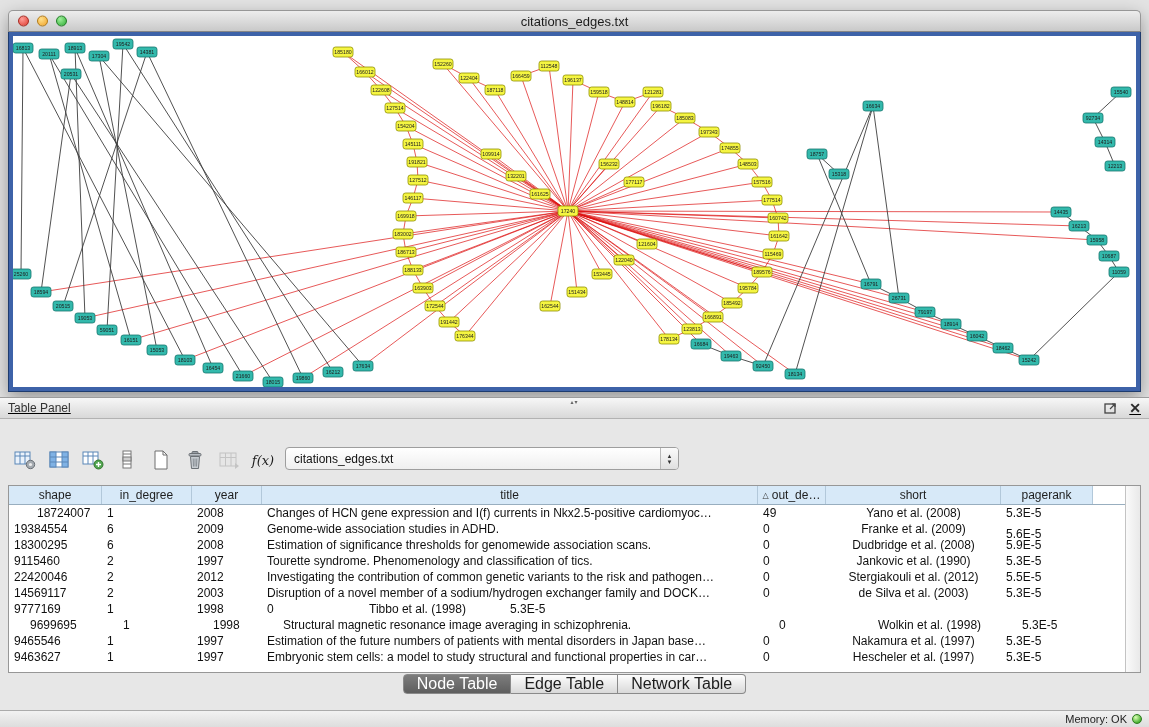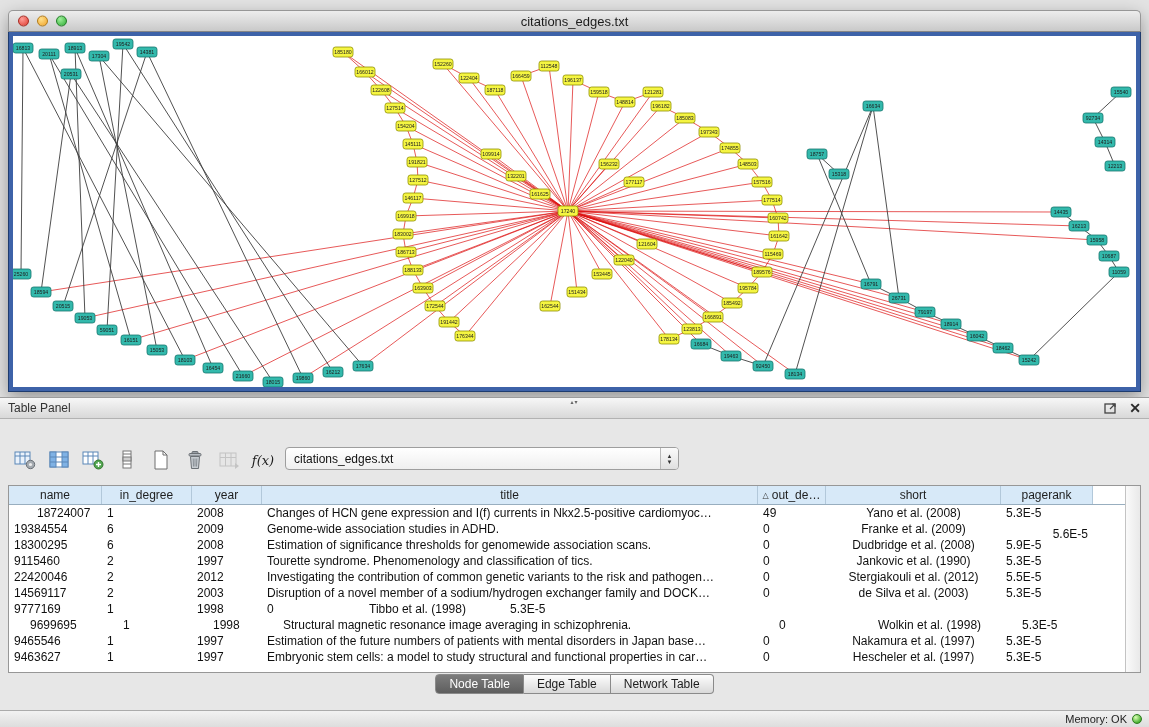--- a/index.html
+++ b/index.html
@@ -21,21 +21,21 @@
   .light.yellow { background:radial-gradient(circle at 35% 30%, #ffe08a, #f0a32b); border:1px solid #b37b17; }
   .light.green  { background:radial-gradient(circle at 35% 30%, #9ef09a, #2fab35); border:1px solid #1f7d24; }
   .win-title { font-size:13px; color:#1c1c1c; }
   .canvas-frame { position:absolute; top:22px; left:0; right:0; bottom:0;
     background:#3d62a8; border:1px solid #1f3c6e; border-top:none; padding:4px; }
   .net-canvas { width:100%; height:100%; background:#ffffff; overflow:hidden; }
   .net-canvas svg { display:block; width:100%; height:100%; }
 
   
   #table-panel { position:absolute; left:0; top:397px; width:1149px; height:313px;
-    background:#e7e7e7; border-top:1px solid #9c9c9c; }
+    background:#e7e7e7; border-top:1px solid #9c9c9c;text-decoration:underline; }
   .panel-header { height:21px; background:linear-gradient(#f7f7f7,#d8d8d8);
     border-bottom:1px solid #b2b2b2; display:flex; align-items:center; padding:0 8px; position:relative; }
   .panel-title { font-size:12px; color:#333; }
   .split-grip { position:absolute; left:50%; top:0; transform:translateX(-50%);
     width:16px; height:7px; display:flex; align-items:center; justify-content:center;
     font-size:6px; color:#666; letter-spacing:1px; cursor:row-resize; }
   .panel-header-right { margin-left:auto; display:flex; gap:12px; align-items:center; }
   .hdr-btn { border:none; background:transparent; cursor:pointer; display:flex; align-items:center; padding:0; }
   .close-x { font-size:14px; font-weight:bold; color:#2b2b2b; line-height:14px; }
 
@@ -61,21 +61,21 @@
   .thead { display:flex; height:19px; margin-right:15px; background:#fff;
     border-bottom:1px solid #98aebf; font-size:12px; color:#1e1e1e; }
   .th { background:#d7e9f8; display:flex; align-items:center; justify-content:center;
     gap:3px; border-right:1px solid #b2c8da; cursor:pointer; white-space:nowrap; overflow:hidden; }
   .th .sort { font-size:8px; color:#333; }
   .tbody { margin-right:15px; overflow:hidden; }
   .tr { display:flex; height:16px; align-items:center; font-size:12px; color:#101010; cursor:default; }
   .td { padding:0 5px; white-space:nowrap; overflow:hidden; }
 
   .tabs-row { position:absolute; top:276px; left:0; width:100%; display:flex; justify-content:center; }
-  .tab { height:20px; line-height:18px; font-size:12px; padding:0 13px;
+  .tab { height:20px; line-height:18px; font-size:16px; padding:0 13px;
     border:1px solid #8a8a8a; border-left:none; cursor:pointer;
     background:linear-gradient(#fdfdfd,#d9d9d9); color:#1d1d1d;text-align:right; }
   .tab:first-child { border-left:1px solid #8a8a8a; border-radius:4px 0 0 4px; }
   .tab:last-child { border-radius:0 4px 4px 0; }
   .tab.active { background:linear-gradient(#7d7d7d,#5e5e5e); color:#fff; }
 
   
   #statusbar { position:absolute; left:0; bottom:0; width:100%; height:17px;
     background:linear-gradient(#f2f2f2,#dddddd); border-top:1px solid #ababab;
     display:flex; align-items:center; justify-content:flex-end; padding-right:7px; gap:5px; }
@@ -740,21 +740,21 @@
     <span class="combo-text">citations_edges.txt</span>
     <span class="combo-arrows">
         <span>▲</span>
         <span>▼</span>
       </span>
   </div>
 
   <div class="table-wrap">
     <div class="thead" id="table-header">
         <div class="th" style="width: 93px;">
-          <span>name</span>
+          <span>shape</span>
         </div>
         <div class="th" style="width: 90px;">
           <span>in_degree</span>
         </div>
         <div class="th" style="width: 70px;">
           <span>year</span>
         </div>
         <div class="th" style="width: 496px;">
           <span>title</span>
         </div>
@@ -779,21 +779,21 @@
           <div class="td" style="width: 175px; text-align: center;">Yano et al. (2008)</div>
           <div class="td" style="width: 92px; text-align: left;">5.3E-5</div>
         </div>
         <div class="tr">
           <div class="td" style="width: 93px; text-align: left;">19384554</div>
           <div class="td" style="width: 90px; text-align: left;">6</div>
           <div class="td" style="width: 70px; text-align: left;">2009</div>
           <div class="td" style="width: 496px; text-align: left;">Genome-wide association studies in ADHD.</div>
           <div class="td" style="width: 68px; text-align: left;">0</div>
           <div class="td" style="width: 175px; text-align: center;">Franke et al. (2009)</div>
-          <div class="td" style="width: 92px; text-align: right; margin-top: 10px;">5.6E-5</div>
+          <div class="td" style="width: 92px; text-align: left; margin-top: 10px;">5.6E-5</div>
         </div>
         <div class="tr">
           <div class="td" style="width: 93px; text-align: left;">18300295</div>
           <div class="td" style="width: 90px; text-align: left;">6</div>
           <div class="td" style="width: 70px; text-align: left;">2008</div>
           <div class="td" style="width: 496px; text-align: left;">Estimation of significance thresholds for genomewide association scans.</div>
           <div class="td" style="width: 68px; text-align: left;">0</div>
           <div class="td" style="width: 175px; text-align: center;">Dudbridge et al. (2008)</div>
           <div class="td" style="width: 92px; text-align: left;">5.9E-5</div>
         </div>

